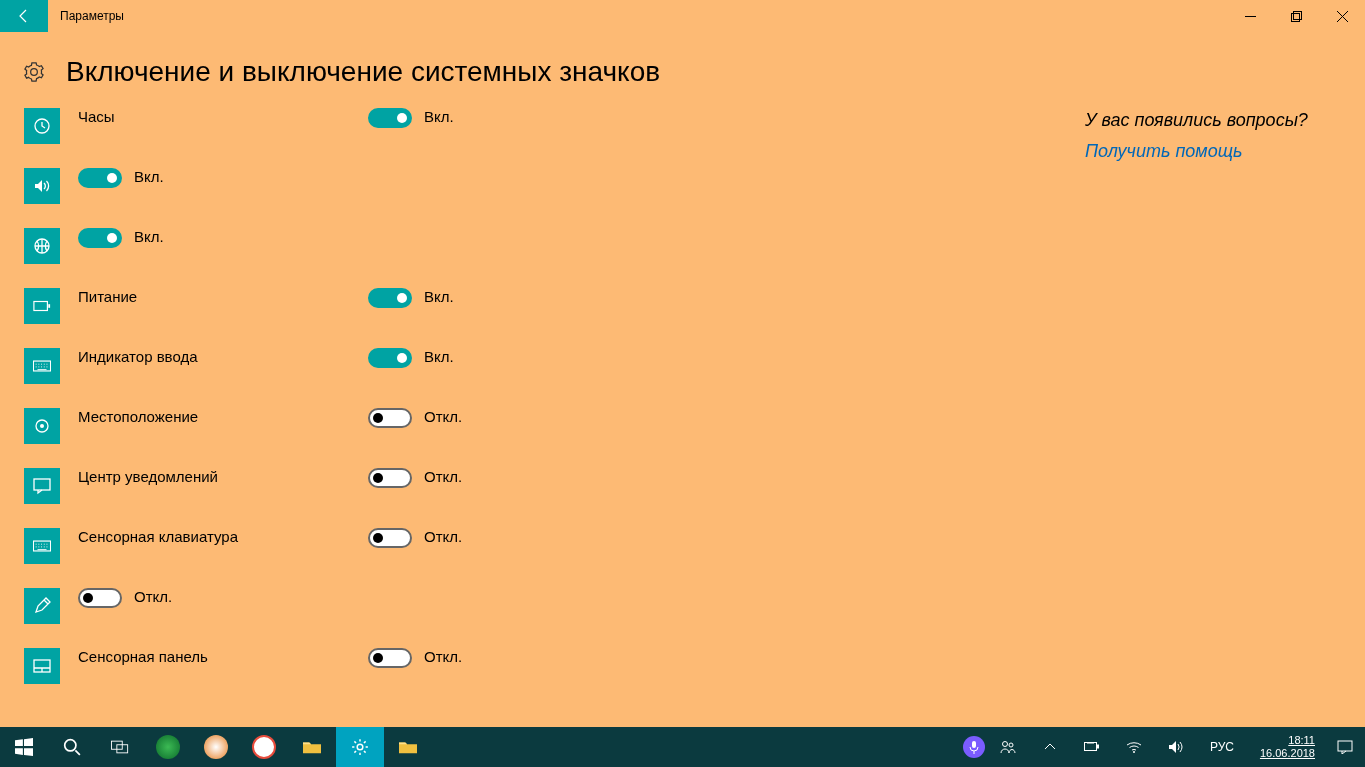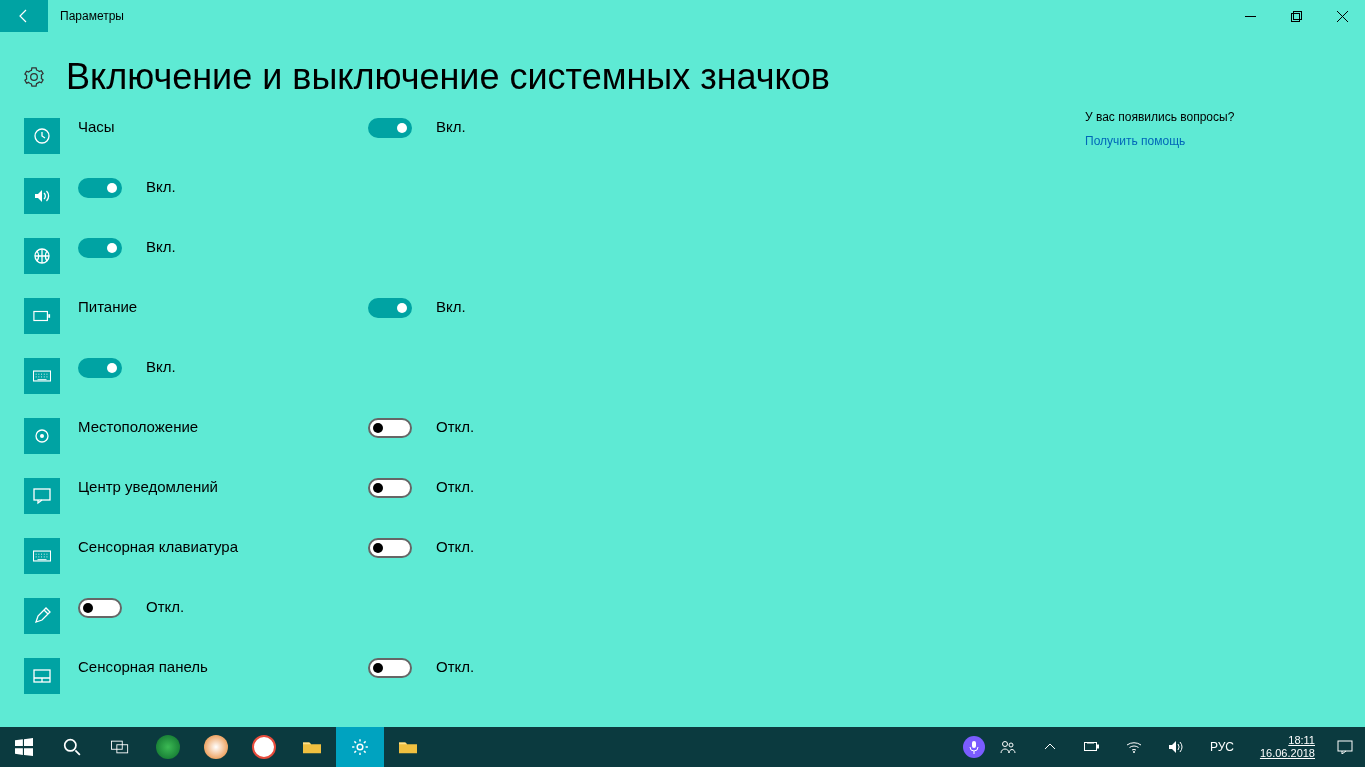--- a/index.html
+++ b/index.html
@@ -1,48 +1,48 @@
 <!DOCTYPE html>
 <html><head>
 <meta charset="utf-8">
 <style>
   * { box-sizing: border-box; margin: 0; padding: 0; font-family: "Segoe UI", Arial, sans-serif; }
   html, body { width: 1365px; height: 767px; overflow: hidden; background: #fff; }
-  .app { width: 1365px; height: 727px; background: #5eead4; position: relative; }
+  .app { width: 1365px; height: 727px; background: #fdba74; position: relative; }
 
   
   .titlebar { height: 32px; display: flex; align-items: stretch; }
   .back-btn { width: 48px; background: #00a3a3; color: #fff; display: flex; align-items: center; justify-content: center; }
   .title-text { flex: 0 0 auto; display: flex; align-items: center; padding-left: 12px; font-size: 12px; color: #000; }
   .title-spacer { flex: 1; }
   .win-controls { display: flex; }
   .win-btn { width: 46px; display: flex; align-items: center; justify-content: center; font-size: 11px; color: #000; }
   .win-btn svg { width: 11px; height: 11px; }
 
   
   .page-header { display: flex; align-items: center; padding: 24px 0 8px 24px; }
   .page-header .gear { width: 20px; height: 20px; margin-right: 22px; color: #333; }
-  .page-header h1 { font-weight: 300; font-size: 36px; color: #000; }
+  .page-header h1 { font-weight: 300; font-size: 28px; color: #000; }
 
   
   .content { display: flex; padding: 12px 24px 0 24px; }
   .settings-col { width: 700px; }
   .row { display: flex; height: 60px; }
   .icon-box { width: 36px; height: 36px; background: #00a3a3; color: #fff; display: flex; align-items: center; justify-content: center; margin-right: 18px; }
   .icon-box svg { width: 18px; height: 18px; }
   .row-label { width: 290px; font-size: 15px; color: #000; }
   .toggle { width: 44px; height: 20px; border-radius: 10px; position: relative; border: 2px solid transparent; }
   .toggle .knob { width: 10px; height: 10px; border-radius: 50%; position: absolute; top: 3px; }
   .toggle.on { background: #00a3a3; border-color: #00a3a3; }
   .toggle.on .knob { background: #fff; right: 3px; }
   .toggle.off { background: #fff; border-color: #666; }
   .toggle.off .knob { background: #000; left: 3px; }
-  .state { margin-left: 24px; font-size: 15px; color: #000; }
-
-  .help-col { position: absolute; right: 40px; top: 110px; width: 240px; font-size: 12px; }
+  .state { margin-left: 12px; font-size: 15px; color: #000; }
+
+  .help-col { position: absolute; right: 40px; top: 110px; width: 240px; font-size: 18px; font-style: italic; }
   .help-col .q { color: #000; margin-bottom: 10px; }
   .help-col .link { color: #0067b8; cursor: pointer; }
 
   
   .taskbar { position: absolute; left: 0; bottom: 0; width: 1365px; height: 40px;
              background: linear-gradient(#0b3a3f,#0b3a3f); display: flex; align-items: stretch; color: #fff; }
   .tb-btn { width: 48px; display: flex; align-items: center; justify-content: center; }
   .tb-btn.active { background: #00a3c0; }
   .tb-btn svg, .tb-btn .ficon { width: 18px; height: 18px; fill: #fff; color: #fff; }
   .avatar-circle { width: 24px; height: 24px; border-radius: 50%; }
@@ -146,20 +146,21 @@
           </div>
           <div class="state">Вкл.</div>
         </div>
         <div class="row">
           <div class="icon-box">
             <svg viewBox="0 0 20 12">
               <rect x="0.5" y="0.5" width="19" height="11" stroke="#fff" stroke-width="1.3" fill="none"></rect>
               <path d="M3 4h1M6 4h1M9 4h1M12 4h1M15 4h1M3 7h1M6 7h1M9 7h1M12 7h1M15 7h1M5 10h10" stroke="#fff" stroke-width="1"></path>
             </svg>
           </div>
+          <div class="row-label">Индикатор ввода</div>
           <div class="toggle on">
             <div class="knob"></div>
           </div>
           <div class="state">Вкл.</div>
         </div>
         <div class="row">
           <div class="icon-box">
             <svg viewBox="0 0 18 18">
               <circle cx="9" cy="9" r="6" stroke="#fff" stroke-width="1.3" fill="none"></circle>
               <circle cx="9" cy="9" r="2" fill="#fff"></circle>

